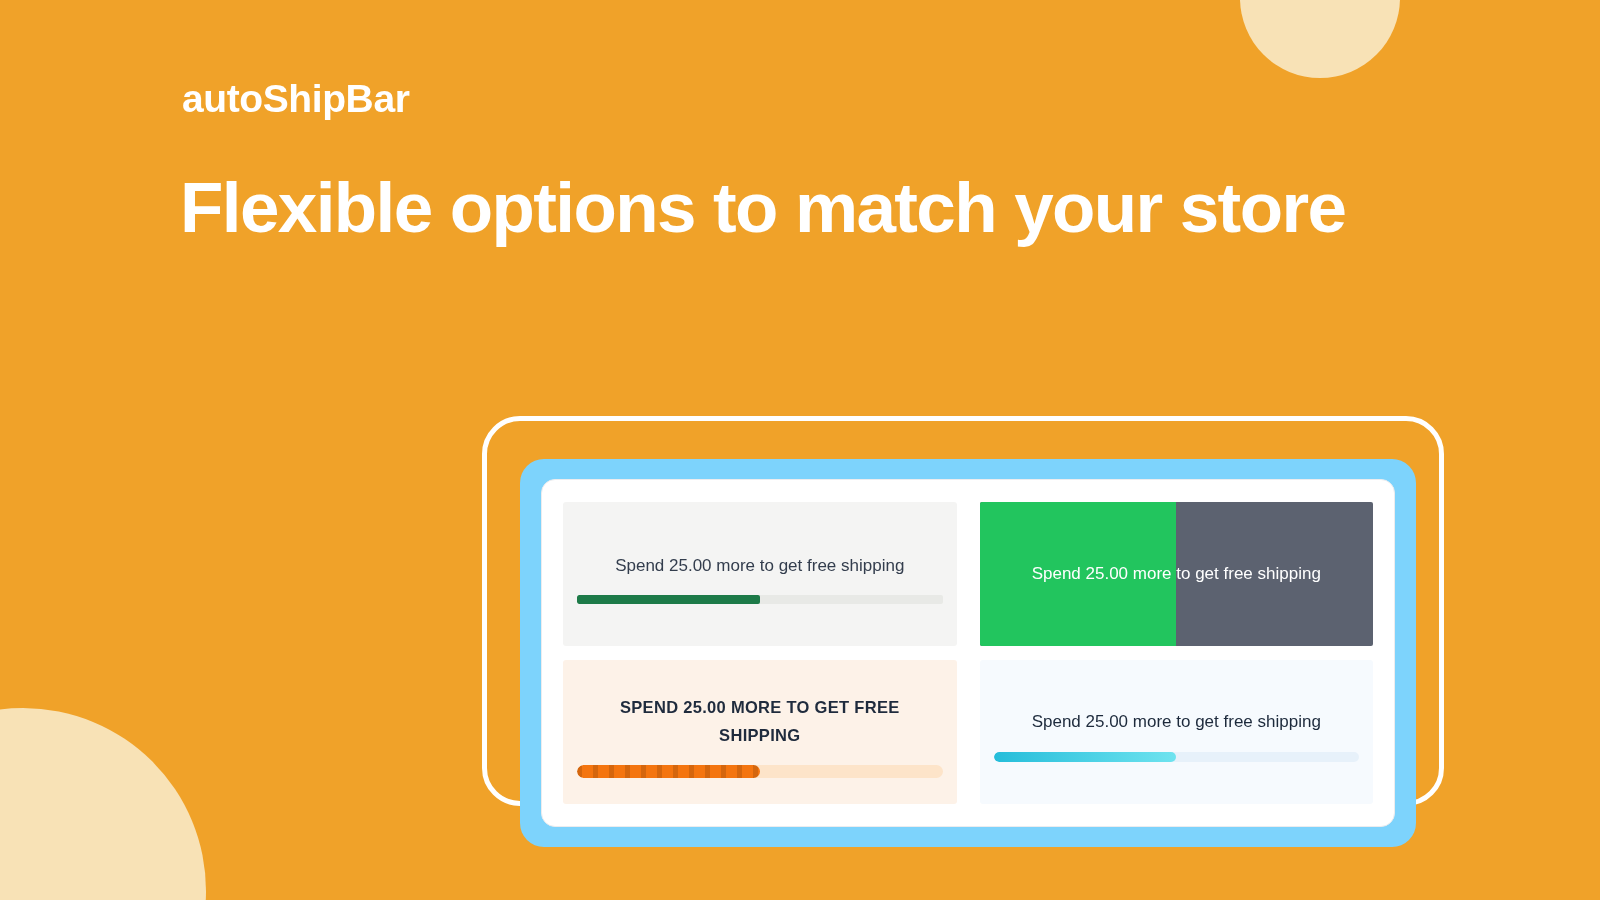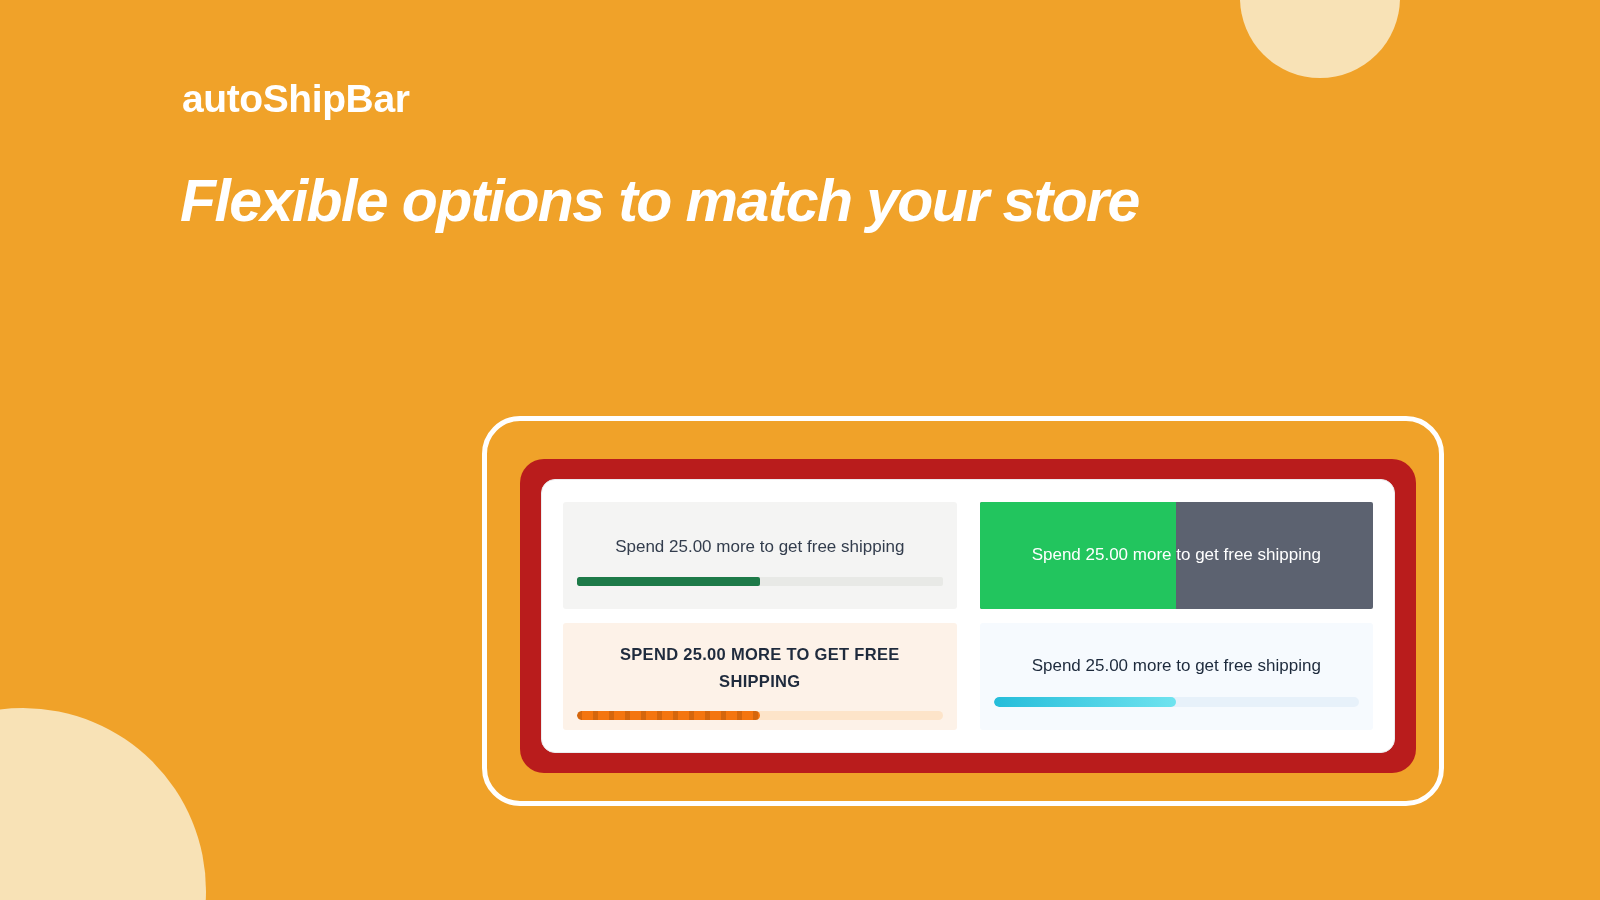--- a/index.html
+++ b/index.html
@@ -48,45 +48,44 @@
     line-height: 1.1;
   }
 
   
   .headline {
     position: absolute;
     left: 180px;
     top: 168px;
     width: 1320px;
     color: #ffffff;
-    font-size: 59px;
+    font-size: 71px;
     font-weight: bold;
     line-height: 1.14;
     letter-spacing: -1.6px;
-    font-style: italic;
   }
 
   
   .preview-outer {
     position: absolute;
     left: 482px;
     top: 416px;
     width: 962px;
     height: 390px;
     border: 5px solid #ffffff;
     border-radius: 38px;
   }
 
   .preview-panel {
     position: absolute;
     left: 33px;
     top: 38px;
     width: 896px;
-    height: 314px;
-    background: #b91c1c;
+    height: 388px;
+    background: #7dd3fc;
     border-radius: 24px;
   }
 
   .preview-inner {
     position: absolute;
     left: 21px;
     top: 20px;
     right: 21px;
     bottom: 20px;
     background: #ffffff;

